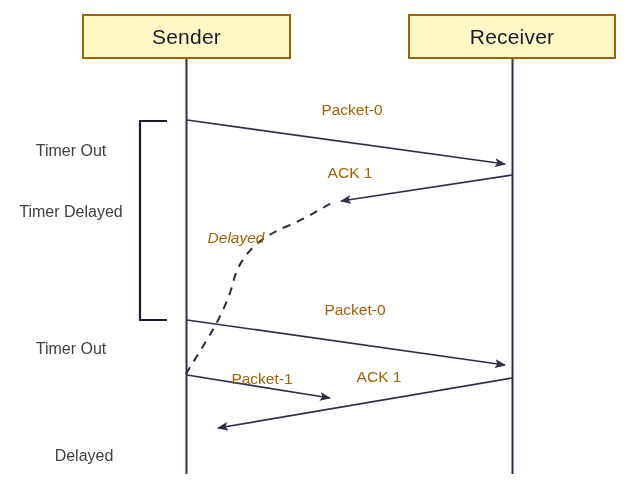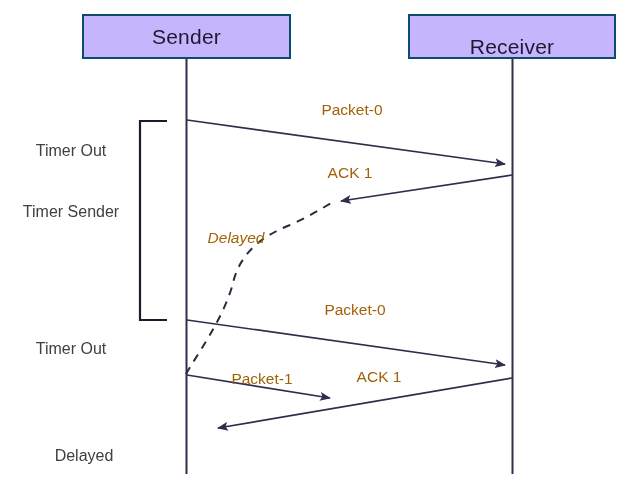--- a/index.html
+++ b/index.html
@@ -21,22 +21,22 @@
     position: absolute;
     left: 0;
     top: 0;
     width: 626px;
     height: 485px;
     display: block;
   }
   .lifeline-box {
     position: absolute;
     box-sizing: border-box;
-    background: #c4b5fd;
-    border: 2px solid #0c4a6e;
+    background: #fef9c3;
+    border: 2px solid #a16207;
     display: flex;
     align-items: center;
     justify-content: center;
   }
   .lifeline-box .title {
     font-size: 21px;
     color: #1b1b30;
     letter-spacing: 0.2px;
     line-height: 1;
   }
@@ -86,27 +86,27 @@
 
     <line x1="187" y1="375" x2="330" y2="398" stroke="#2E2E4A" stroke-width="1.7" marker-end="url(#arrow-end)"></line>
 
     <line x1="512" y1="378" x2="218" y2="428" stroke="#2E2E4A" stroke-width="1.7" marker-end="url(#arrow-end)"></line>
   </svg>
 
   <div class="lifeline-box" style="left:82px; top:14px; width:209px; height:45px;">
     <span class="title">Sender</span>
   </div>
 
-  <div class="lifeline-box" style="left:408px; top:14px; width:208px; height:45px;align-items:flex-end;">
+  <div class="lifeline-box" style="left:408px; top:14px; width:208px; height:45px;">
     <span class="title">Receiver</span>
   </div>
 
   <div class="txt center" style="left:71px; top:100px; width:140px; text-align:center;">
     <div>Timer Out</div>
-    <div>Timer Sender</div>
+    <div>Timer Delayed</div>
   </div>
 
   <div class="txt center" style="left:71px; top:298px; width:140px; text-align:center;">
     <div>Timer Out</div>
   </div>
 
   <div class="txt center" style="left:84px; top:405px; width:160px; text-align:center;">
     <div>Delayed</div>
     
   </div>

